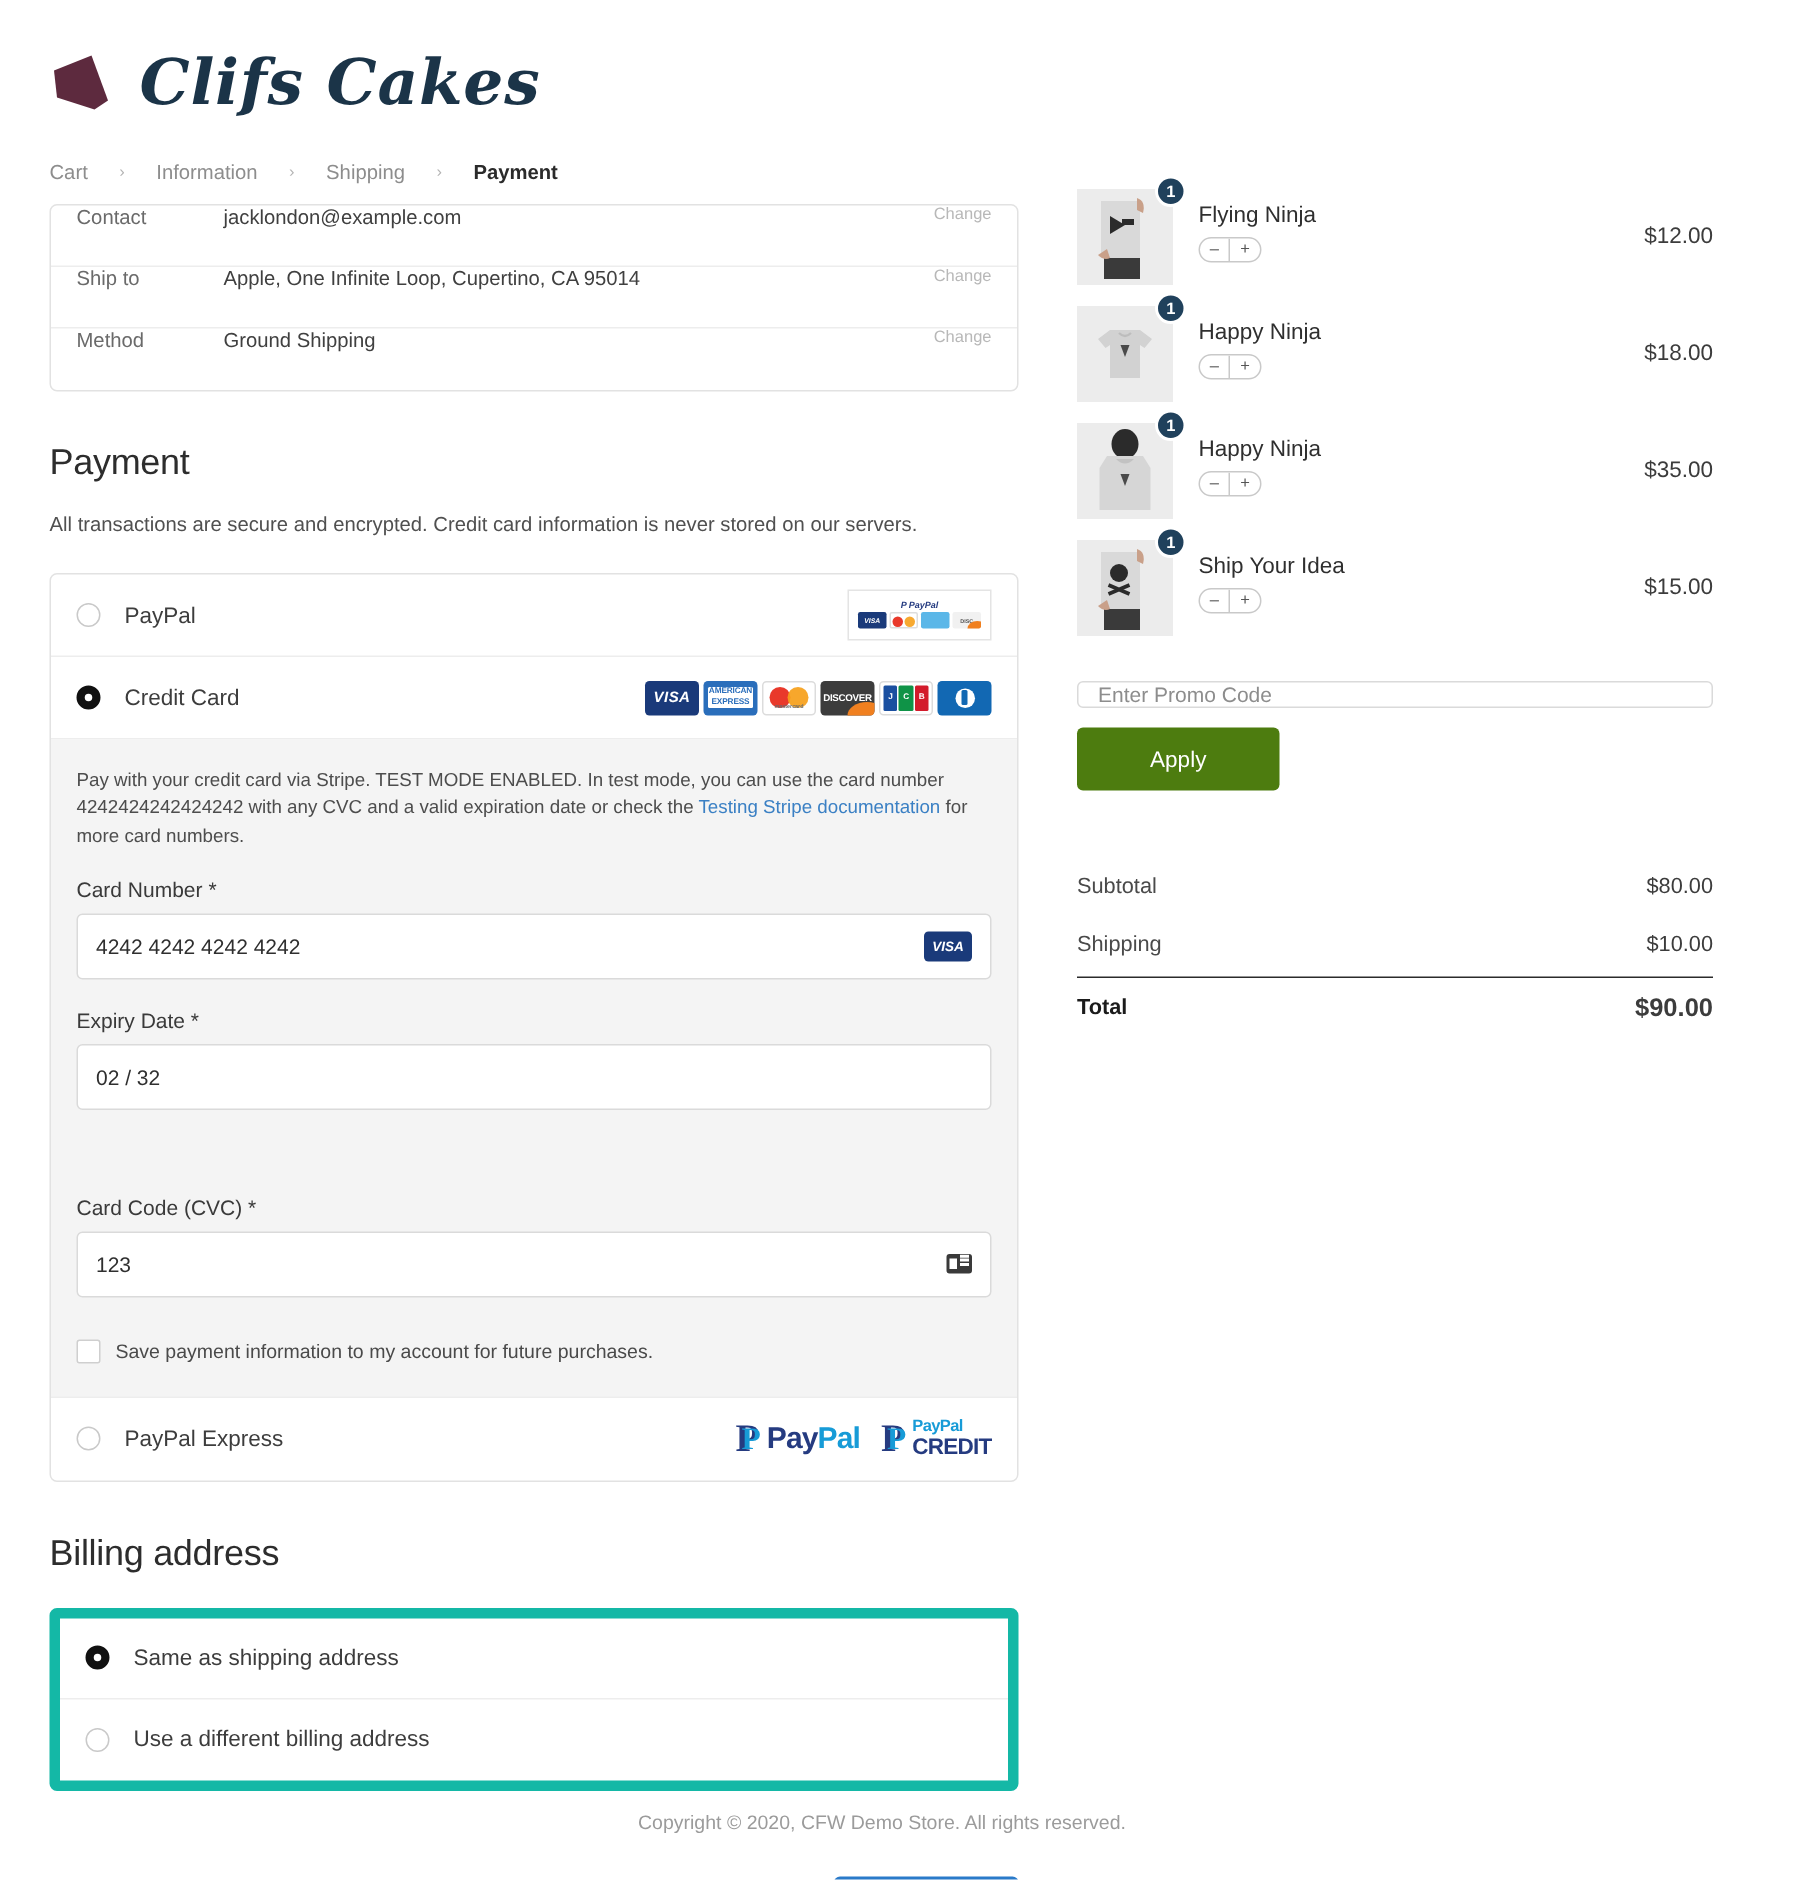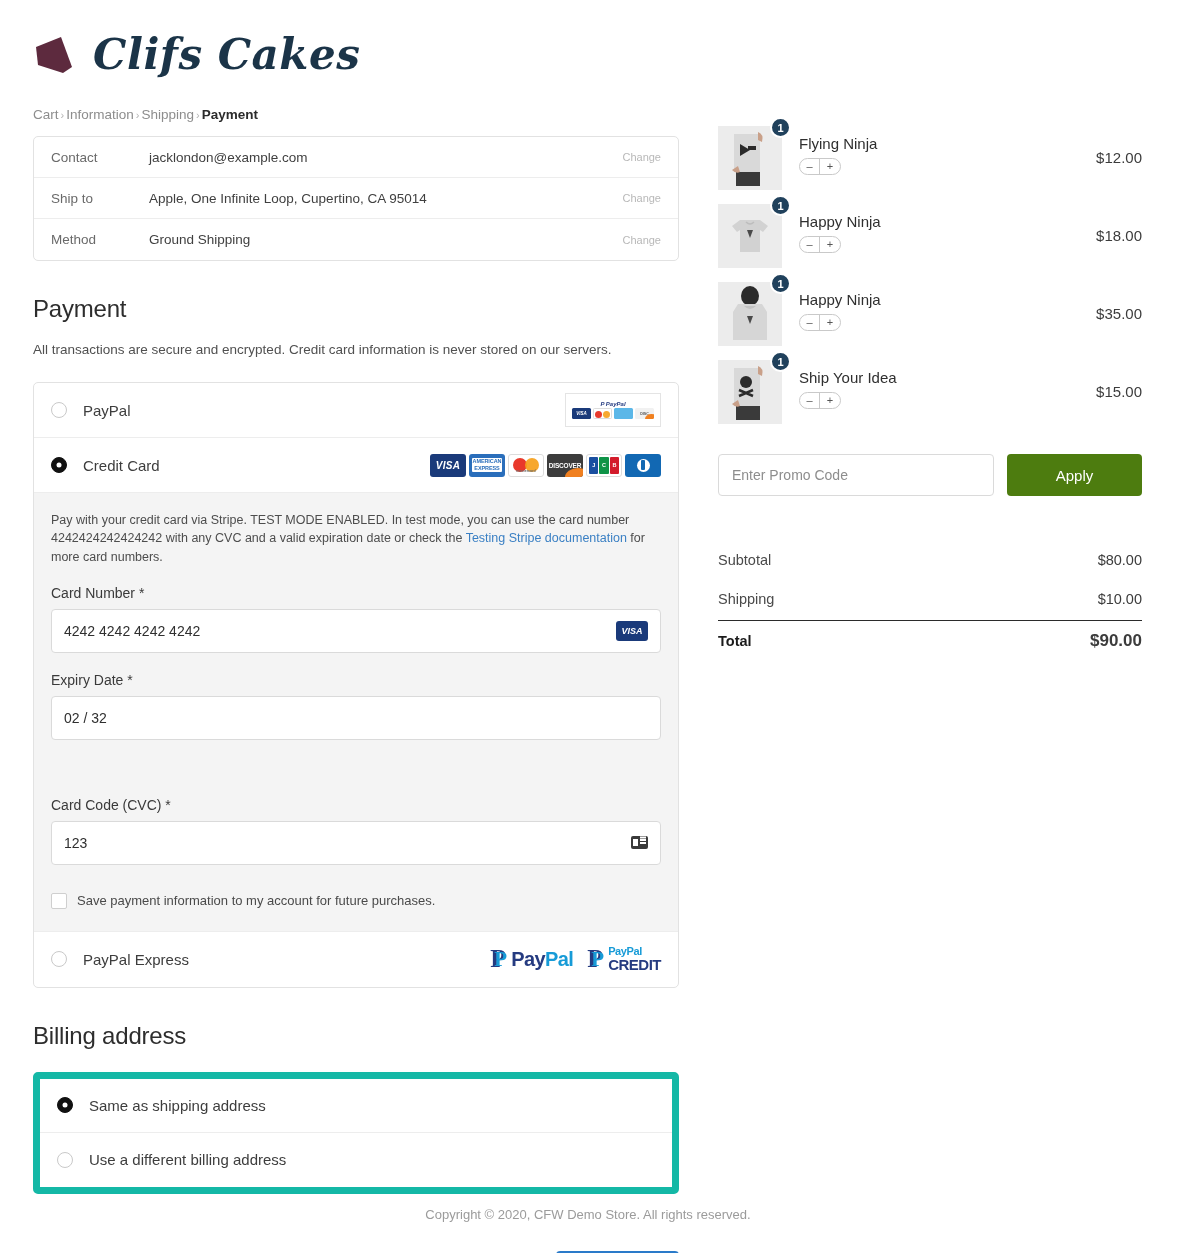--- a/index.html
+++ b/index.html
@@ -20,39 +20,39 @@
   .logo-text {
     font-family: "DejaVu Serif", serif;
     font-style: italic;
     font-weight: bold;
     font-size: 42px;
     color: #1b3448;
     letter-spacing: 0.5px;
     line-height: 1;
   }
   .breadcrumb {
-    display: flex; align-items: center; gap: 2px;
+    display: flex; align-items: center; gap: 21px;
     font-size: 13.5px; color: #9a9a9a; margin-top: 17px;
   }
   .breadcrumb .sep { color: #b4b4b4; font-size: 11px; }
   .breadcrumb .crumb { color: #8d8d8d; }
   .breadcrumb .crumb.current { color: #2b2b2b; font-weight: bold; }
 
   
   .columns { display: flex; padding: 0 33px; gap: 0; align-items: flex-start; }
   .col-left { width: 646px; }
   .col-divider { width: 39px; }
   .col-right { width: 424px; padding-top: 4px; }
 
   
   .summary-card {
     border: 1px solid #e2e2e2; border-radius: 5px; margin-top: 14px; background: #fff;
   }
   .summary-row {
-    display: flex; align-items: center; height: 41px; padding: 0 17px;
+    display: flex; align-items: flex-start; height: 41px; padding: 0 17px;
     border-bottom: 1px solid #ededed; font-size: 13.5px;
   }
   .summary-row:last-child { border-bottom: none; }
   .summary-label { width: 98px; color: #6a6a6a; }
   .summary-value { flex: 1; color: #404040; }
   .summary-change { color: #b8b8b8; font-size: 11px; cursor: pointer; }
 
   
   .section-title {
     font-size: 24px; font-weight: normal; color: #2d2d2d; margin: 34px 0 0 0; letter-spacing: -0.2px;
@@ -195,21 +195,21 @@
     display:inline-flex; align-items:stretch; border:1px solid #c9c9c9; border-radius:10px;
     height:17px; margin-top:6px; overflow:hidden; background:#fff;
   }
   .stepper span {
     width:20px; display:flex; align-items:center; justify-content:center;
     font-size:11px; color:#555; line-height:1; cursor:pointer; user-select:none;
   }
   .stepper span.minus { border-right:1px solid #c9c9c9; }
   .item-price { font-size:15px; color:#3c3c3c; padding-top:23px; white-space:nowrap; }
 
-  .promo-row { display:flex; gap:13px; margin-top:30px; }
+  .promo-row { display:flex; gap:13px; margin-top:30px;flex-direction:column; }
   .promo-input {
     flex:1; height:42px; border:1px solid #dadada; border-radius:4px; background:#fff;
     padding:0 13px; font-size:14px; color:#2f2f2f; font-family:"Liberation Sans", sans-serif;
   }
   .promo-input::placeholder { color:#8d8d8d; }
   .btn-apply {
     width:135px; height:42px; background:#4d7c0f; color:#fff; border:none; border-radius:4px;
     font-size:15px; cursor:pointer; font-family:"Liberation Sans", sans-serif;
   }
   .totals { margin-top:44px; }

